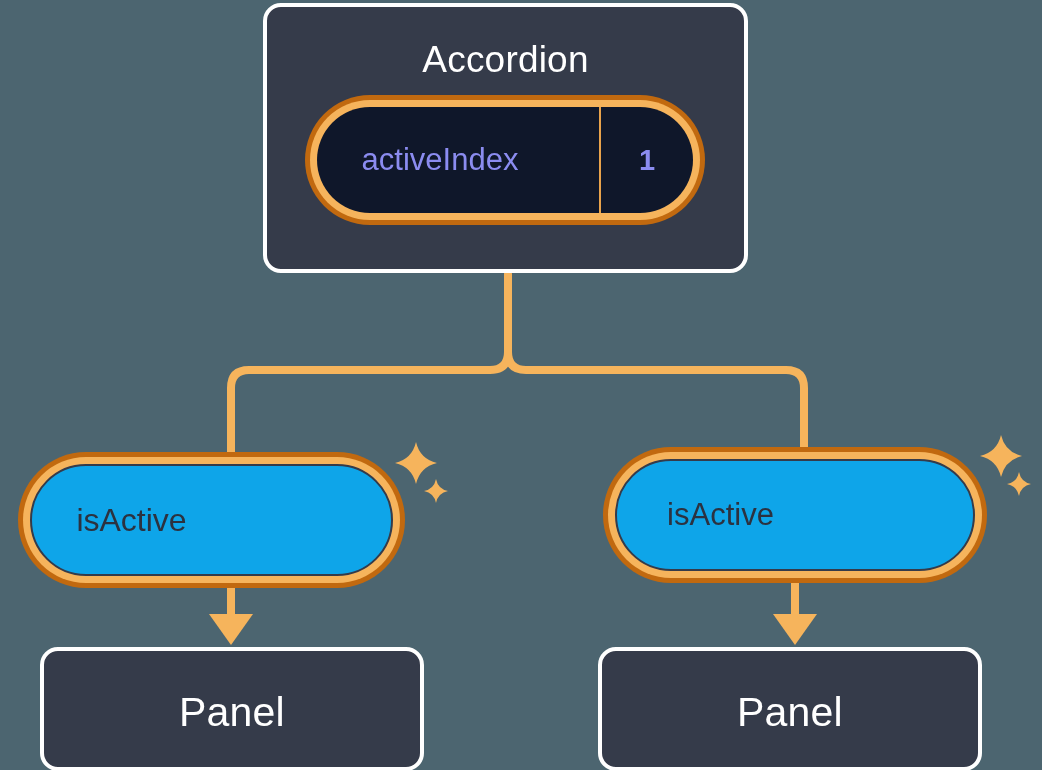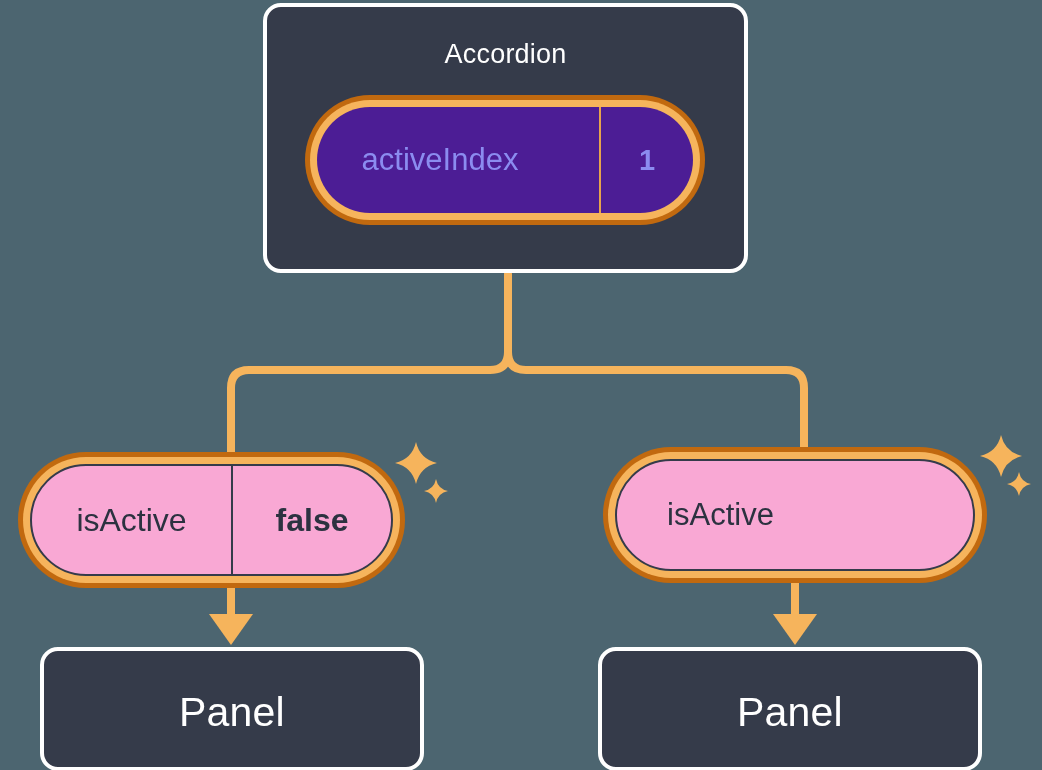--- a/index.html
+++ b/index.html
@@ -47,21 +47,21 @@
   }
 
   #accordion-box {
     left: 263px;
     top: 3px;
     width: 485px;
     height: 270px;
   }
   #accordion-box .comp-title {
     top: 32px;
-    font-size: 27px;
+    font-size: 37px;
   }
 
   .panel-box {
     position: absolute;
     box-sizing: border-box;
     background: #353b4a;
     border: 4px solid #ffffff;
     border-radius: 18px;
     height: 124px;
   }
@@ -93,35 +93,35 @@
     width: 100%;
     height: 100%;
     border-radius: 999px;
     display: flex;
     align-items: stretch;
     overflow: hidden;
   }
 
   
   .pill-dark .pill-inner {
-    background: #4c1d95;
+    background: #0f172a;
     border: 0;
     gap: 36px;
   }
   .pill-dark .pill-key,
   .pill-dark .pill-val {
     color: #8b8cf0;
   }
   .pill-dark .pill-val {
     border-left: 2px solid #e8a34c;
   }
 
   
   .pill-purple .pill-inner {
-    background: #f9a8d4;
+    background: #0ea5e9;
     border: 2px solid #353b4a;
   }
   .pill-purple .pill-key,
   .pill-purple .pill-val {
     color: #2c3240;
   }
   .pill-purple .pill-val {
     border-left: 2px solid #353b4a;
   }
 
@@ -217,21 +217,20 @@
         <div class="pill-key">activeIndex</div>
         <div class="pill-val">1</div>
       </div>
     </div>
   </div>
 
   <div id="pill-is-active-left" class="pill-outer pill-purple">
     <div class="pill-mid">
       <div class="pill-inner">
         <div class="pill-key">isActive</div>
-        <div class="pill-val">false</div>
       </div>
     </div>
   </div>
 
   <div id="pill-is-active-right" class="pill-outer pill-purple">
     <div class="pill-mid">
       <div class="pill-inner">
         <div class="pill-key">isActive</div>
       </div>
     </div>

